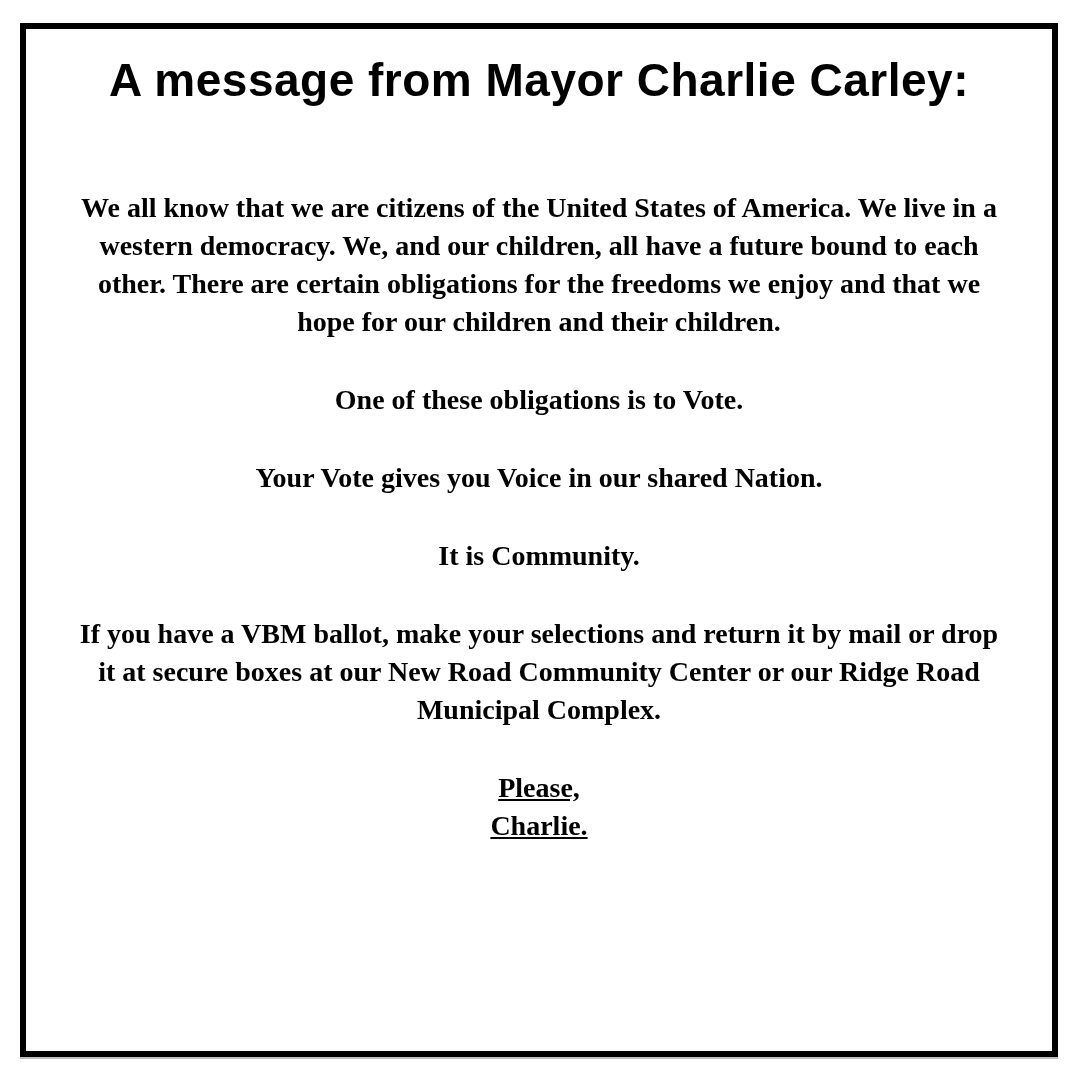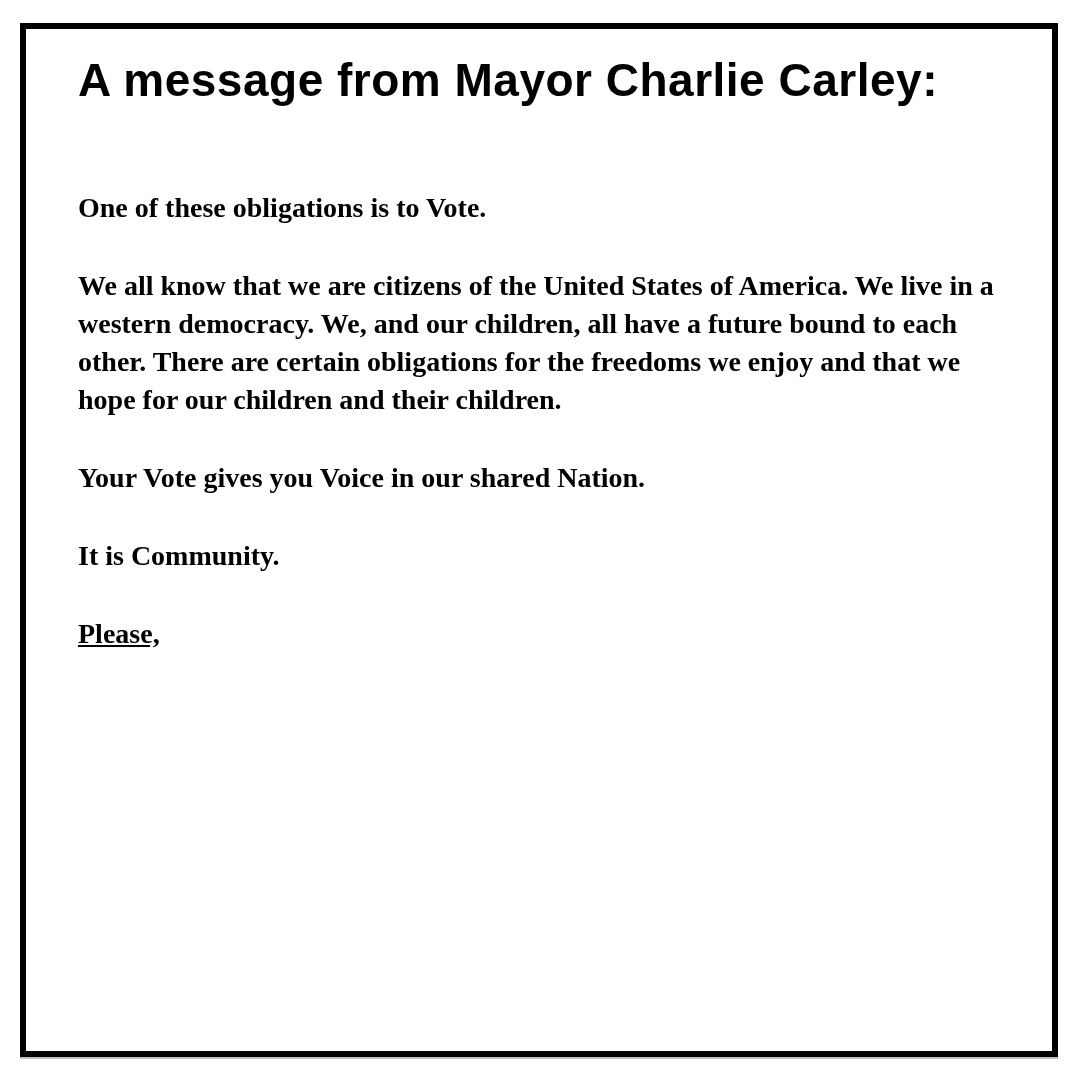--- a/index.html
+++ b/index.html
@@ -20,20 +20,21 @@
     left:20px; top:23px;
     width:1038px; height:1034px;
     border:6px solid var(--ink);
     background:var(--bg);
     box-shadow:0 2px 0 rgba(0,0,0,0.25);
   }
   .content{
     position:absolute;
     left:0; right:0; top:0;
     padding:26px 52px 0 52px;
+    text-align:center;
   }
   .title{
     font-family:"Liberation Sans","DejaVu Sans",sans-serif;
     font-weight:700;
     font-size:46px;
     line-height:1.1;
     letter-spacing:0.5px;
     color:var(--ink);
   }
   .body-text{
@@ -59,24 +60,26 @@
 </style>
 </head>
 <body>
 
 <div class="poster">
   <div class="content">
 
     <h1 class="title">A message from Mayor Charlie Carley:</h1>
 
     <div class="body-text">
+      <p class="para">We all know that we are citizens of the United States of America. We live in a western democracy. We, and our children, all have a future bound to each other. There are certain obligations for the freedoms we enjoy and that we hope for our children and their children.</p>
       <p class="para">One of these obligations is to Vote.</p>
-      <p class="para">We all know that we are citizens of the United States of America. We live in a western democracy. We, and our children, all have a future bound to each other. There are certain obligations for the freedoms we enjoy and that we hope for our children and their children.</p>
       <p class="para">Your Vote gives you Voice in our shared Nation.</p>
       <p class="para">It is Community.</p>
+      <p class="para">If you have a VBM ballot, make your selections and return it by mail or drop it at secure boxes at our New Road Community Center or our Ridge Road Municipal Complex.</p>
 
       <div class="signoff">
         <div>Please,</div>
+        <div>Charlie.</div>
       </div>
     </div>
 
   </div>
 </div>
 
 </body></html>

